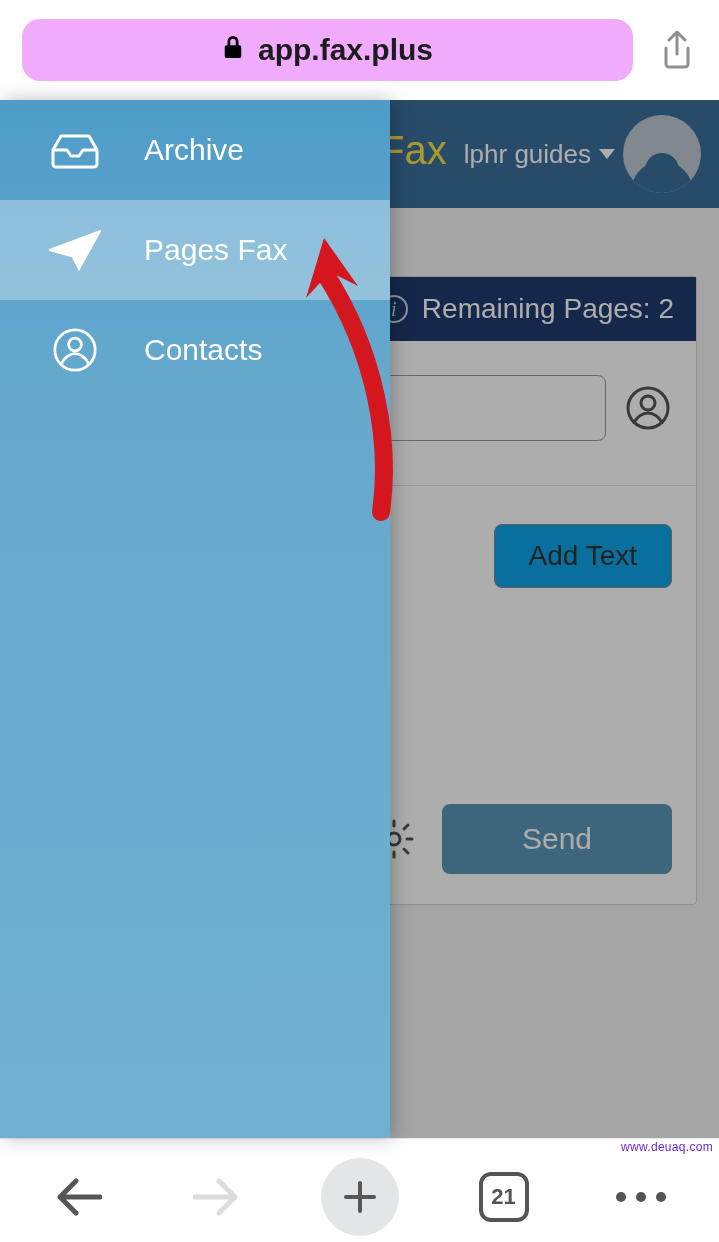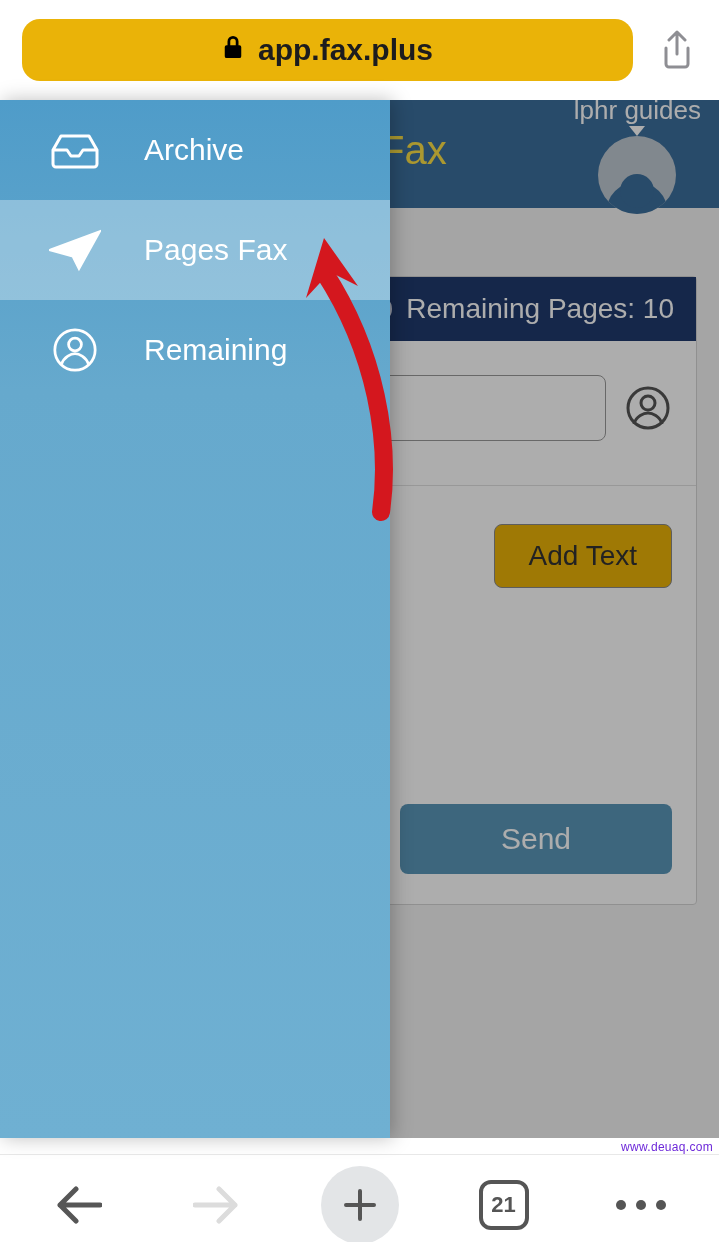--- a/index.html
+++ b/index.html
@@ -16,21 +16,21 @@
   .browser-top {
     height: 100px;
     display: flex;
     align-items: center;
     padding: 0 22px;
     background: #fff;
   }
   .address-pill {
     flex: 1;
     height: 62px;
-    background: #eab308;
+    background: #f0abfc;
     border-radius: 18px;
     display: flex;
     align-items: center;
     justify-content: center;
     gap: 14px;
     color: #1c1c1e;
     font-size: 30px;
     font-weight: 600;
   }
   .lock-svg { width: 22px; height: 26px; fill:#000; }
@@ -59,22 +59,22 @@
     color:#fff;
     padding: 0 18px;
     position:relative;
   }
   .header-logo {
     position:absolute; left:380px; top:28px;
     font-size:40px; color:#fde047; font-weight:400;
   }
   .header-user {
     margin-left:auto;
-    display:flex; align-items:center; gap:0;
-    font-size:26px; color:#fff;flex-direction:column;
+    display:flex; align-items:center; gap:8px;
+    font-size:26px; color:#fff;
   }
   .chevron-down {
     width:0;height:0;border-left:8px solid transparent;border-right:8px solid transparent;border-top:10px solid #fff;
   }
   .avatar-circle {
     width:78px;height:78px;border-radius:50%;
     background:#bfc9d2;
     display:flex;align-items:flex-end;justify-content:center;
     overflow:hidden;
   }
@@ -116,32 +116,32 @@
   }
   .contact-picker{
     width:48px;height:48px;display:flex;align-items:center;justify-content:center;color:#545454;
   }
   .add-text-row{
     padding: 38px 24px 190px 24px;
     display:flex;justify-content:flex-end;
   }
   .add-text-btn{
     height:64px;padding:0 34px;border:1.5px solid #8a8a8a;border-radius:8px;
-    background:#eab308;font-size:28px;color:#333;
+    background:#0ea5e9;font-size:28px;color:#333;
     display:flex;align-items:center;
   }
   .footer-row{
     padding: 26px 24px 30px 24px;
     display:flex;align-items:center;justify-content:flex-end;gap:26px;
   }
   .gear-btn{
     width:44px;height:44px;color:#555;display:flex;align-items:center;justify-content:center;
   }
   .send-btn{
-    width:272px;height:70px;border:none;border-radius:8px;
+    width:230px;height:70px;border:none;border-radius:8px;
     background:#5b97b9;color:#fff;font-size:30px;
   }
 
   
   .sidebar{
     position:absolute;
     top:100px; left:0; bottom:104px;
     width:390px;
     background: linear-gradient(180deg,#4f9cc9 0%, #66a9cd 28%, #6fb0d2 100%);
     z-index:5;
@@ -163,21 +163,21 @@
   
   .red-arrow{
     position:absolute;
     left:296px; top:132px;
     z-index:6;
     pointer-events:none;
   }
 
   
   .browser-bottom{
-    position:absolute;left:0;right:0;bottom:0;height:88px;
+    position:absolute;left:0;right:0;bottom:0;height:104px;
     background:#fff;
     border-top:1px solid #e8e8e8;
     display:flex;align-items:center;justify-content:space-around;
     padding:16px 10px 4px 10px;
   }
   .bb-btn{width:64px;height:64px;display:flex;align-items:center;justify-content:center;color:#555;}
   .bb-back svg{stroke:#565656;}
   .bb-fwd svg{stroke:#dcdcdc;}
   .bb-plus{
     width:78px;height:78px;border-radius:50%;background:#e3e5e7;
@@ -224,21 +224,21 @@
     <div class="header-user">
       <span>lphr guides</span>
       <span class="chevron-down"></span>
       <span class="avatar-circle"></span>
     </div>
   </div>
 
   <div class="content-card">
     <div class="remaining-bar">
       <span class="info-circle">i</span>
-      <span>Remaining Pages: 10</span>
+      <span>Remaining Pages: 2</span>
     </div>
     <div class="input-row">
       <div class="text-input"></div>
       <div class="contact-picker">
         <svg width="44" height="44" viewBox="0 0 44 44" fill="none" stroke="#545454" stroke-width="3">
           <circle cx="22" cy="22" r="20"></circle>
             <circle cx="22" cy="17" r="7"></circle>
           <path d="M8 38c2-8 10-11 14-11s12 3 14 11"></path>
         </svg>
 
@@ -284,21 +284,21 @@
     <span>Pages Fax</span>
   </div>
   <div class="sidebar-item">
     <span class="sidebar-icon">
       <svg viewBox="0 0 48 48">
           <circle cx="24" cy="24" r="22"></circle>
           <circle cx="24" cy="18" r="7"></circle>
           <path d="M9 40c3-9 11-12 15-12s12 3 15 12"></path>
         </svg>
     </span>
-    <span>Remaining</span>
+    <span>Contacts</span>
   </div>
 
   <svg class="red-arrow" width="110" height="290" viewBox="0 0 110 290">
     <path d="M85 280 C 95 210, 80 120, 28 40" stroke="#d4171e" stroke-width="18" fill="none" stroke-linecap="round"></path>
     <path d="M10 66 L28 6 L62 54 L34 40 Z" fill="#d4171e"></path>
   </svg>
 </div>
 
 <div class="browser-bottom">
   <div class="bb-btn bb-back">

